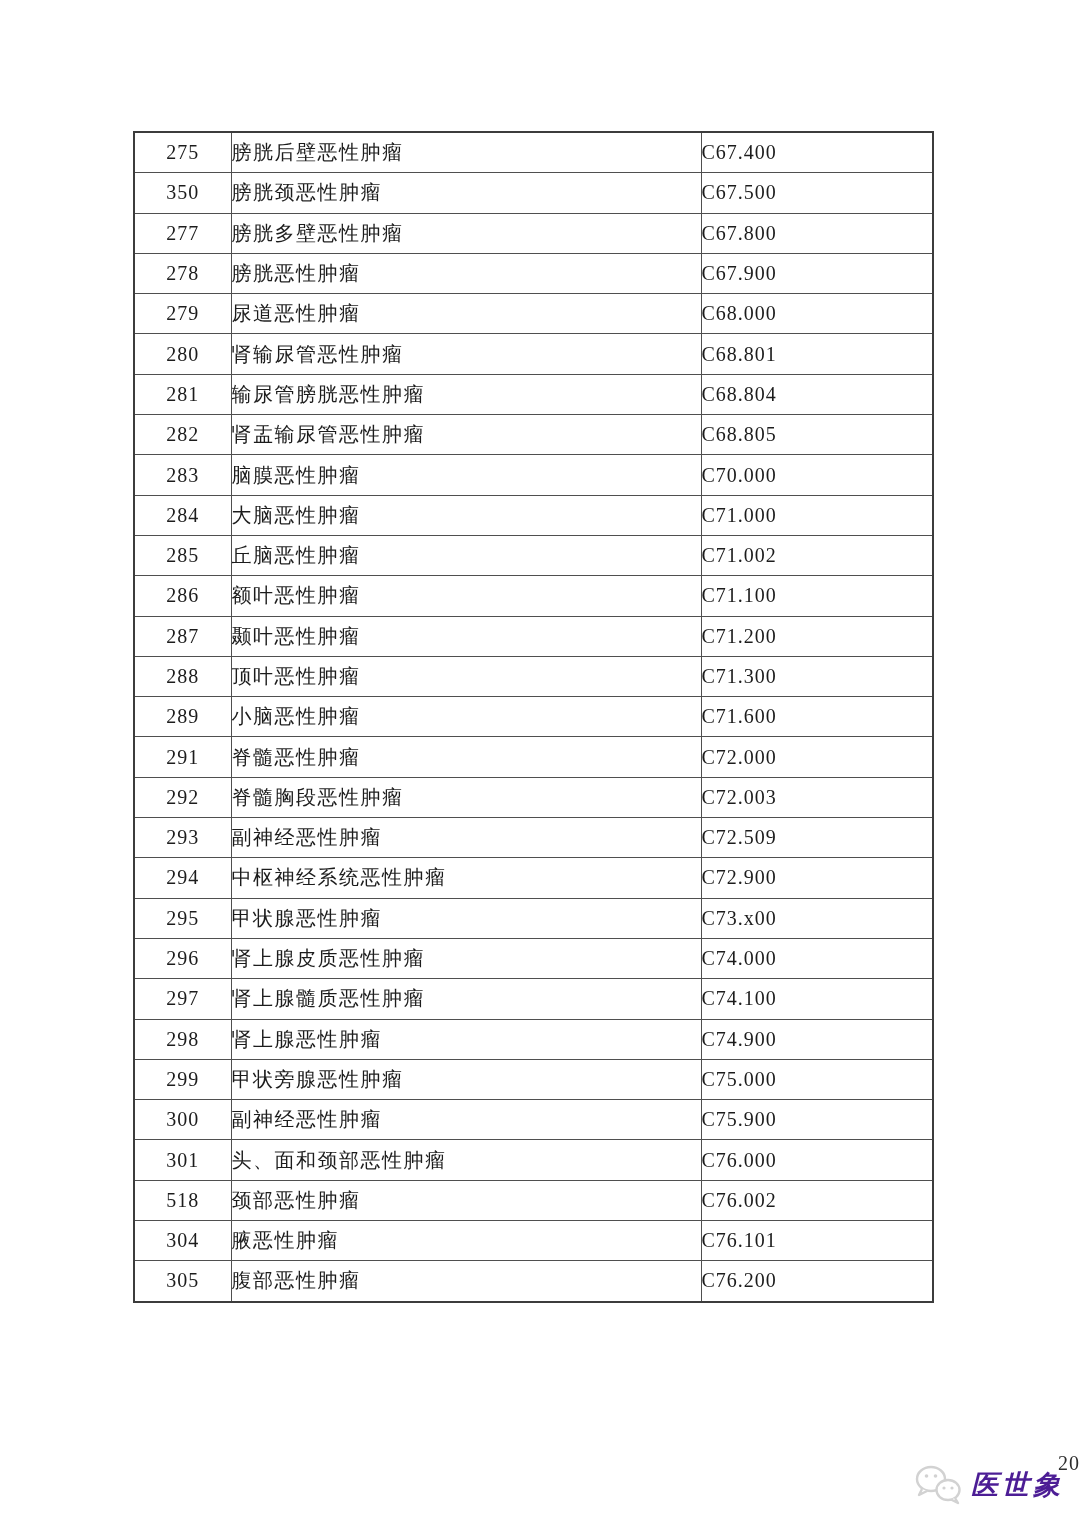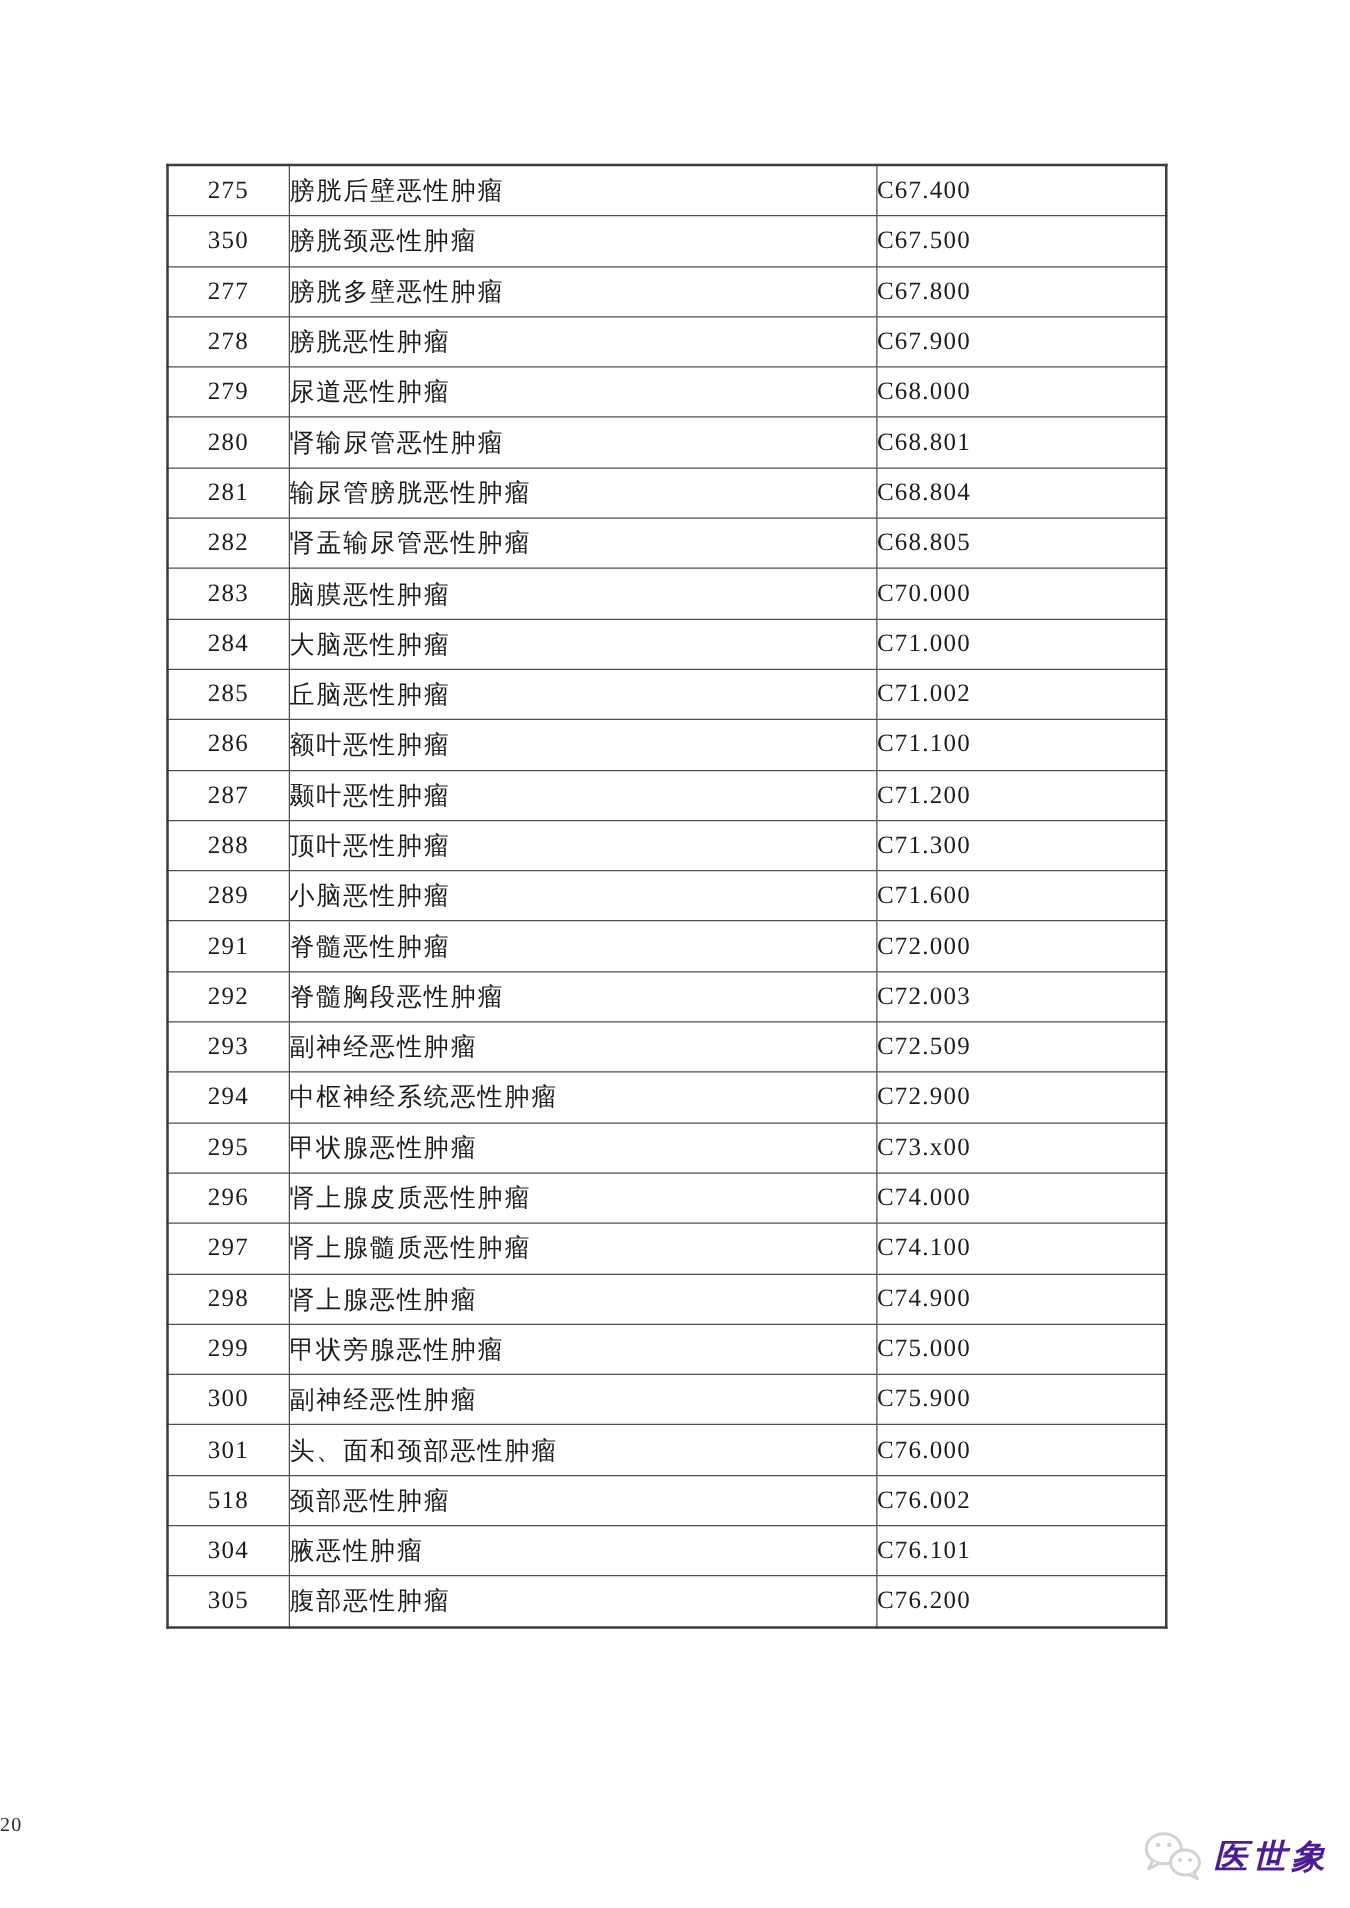--- a/index.html
+++ b/index.html
@@ -51,22 +51,22 @@
   }
   td.code {
     padding-left: 12px;
     letter-spacing: 1px;
   }
   .page-number {
     position: absolute;
     top: 1452px;
     left: 0;
     width: 1080px;
-    text-align: left;
-    font-size: 16px;
+    text-align: right;
+    font-size: 20px;
     color: #2e2e2e;
     letter-spacing: 1px;
   }
   .watermark {
     position: absolute;
     top: 1464px;
     right: 16px;
     display: flex;
     align-items: center;
     gap: 7px;

